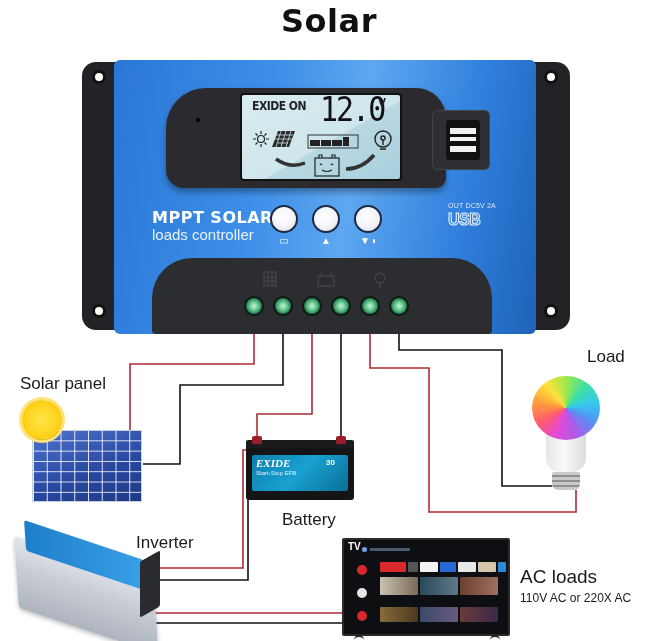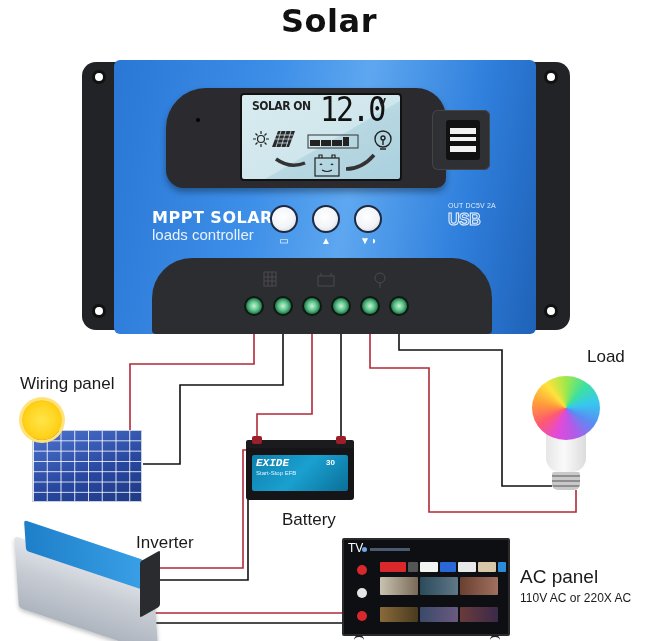--- a/index.html
+++ b/index.html
@@ -55,41 +55,41 @@
         linear-gradient(0deg, rgba(255,255,255,0.85) 1px, transparent 1px),
         linear-gradient(160deg, #4d74cf 0%, #27469e 60%, #1f3a86 100%);
       background-size: 13.75px 100%, 100% 10.3px, 100% 100%;
       border: 1px solid #c8d0dc; }
 
     
     .bat-top { left: 246px; top: 440px; width: 108px; height: 10px; background: #1b1b1d; border-radius: 2px 2px 0 0; }
     .bat-term { width: 10px; height: 8px; background: #9a1f2a; border-radius: 2px; }
     .bat { left: 246px; top: 448px; width: 108px; height: 52px; background: #151517; border-radius: 3px; }
     .bat-label { left: 252px; top: 455px; width: 96px; height: 36px; background: linear-gradient(135deg, #0d7fae 0%, #1aa0d0 50%, #0a6f98 100%); border-radius: 2px; }
-    .bat-brand { left: 256px; top: 457px; font-family: Liberation Mono, monospace; font-style: italic; font-weight: bold; font-size: 11px; color: #fff; }
+    .bat-brand { left: 256px; top: 457px; font-family: Liberation Serif, serif; font-style: italic; font-weight: bold; font-size: 11px; color: #fff; }
     .bat-sub { left: 256px; top: 470px; font-size: 6px; color: #e4f4ff; }
     .bat-cap { left: 326px; top: 458px; font-size: 8px; color: #fff; font-weight: bold; }
 
     
     .bulb-glass { left: 532px; top: 376px; width: 68px; height: 64px; border-radius: 50%;
       background: conic-gradient(from 200deg, #e34ad8, #ff5a6e, #ff9c3a, #ffe23c, #9ee84a, #3ee0a0, #36c8f0, #5a8cf2, #b25ae8, #e34ad8);
       filter: blur(0.6px); }
     .bulb-body { left: 546px; top: 424px; width: 40px; height: 48px; background: linear-gradient(90deg, #e6e6e6, #fafafa 45%, #dcdcdc); border-radius: 0 0 14px 14px; }
     .bulb-base { left: 552px; top: 472px; width: 28px; height: 18px; background: repeating-linear-gradient(180deg, #c9c9c9 0 3px, #8f8f8f 3px 5px); border-radius: 2px 2px 6px 6px; }
 
     
     .inv { left: 14px; top: 536px; width: 140px; height: 70px; transform: skewY(22deg) rotate(-4deg); transform-origin: left top;
       background: linear-gradient(180deg, #e2e5ea 0%, #c7ccd4 45%, #aeb4be 100%); border-radius: 4px; box-shadow: 0 2px 4px rgba(0,0,0,0.25); }
     .inv-stripe { left: 24px; top: 520px; width: 120px; height: 30px; transform: skewY(22deg) rotate(-4deg); transform-origin: left top;
       background: linear-gradient(90deg, #1d7fc9, #3aa0e6); border-radius: 3px; }
     .inv-end { left: 140px; top: 556px; width: 20px; height: 56px; background: #2a2b2e; transform: skewY(-30deg); border-radius: 2px; }
 
     
     .tv { left: 342px; top: 538px; width: 168px; height: 98px; background: #0e0f12; border: 2px solid #2a2a2a; border-radius: 2px; }
-    .tv-label { left: 348px; top: 541px; font-size: 12px; color: #fff; font-weight: normal; }
+    .tv-label { left: 348px; top: 541px; font-size: 10px; color: #fff; font-weight: bold; }
     .tv-app { height: 10px; border-radius: 1px; }
     .tv-tile { height: 18px; border-radius: 1px; }
     .tv-dot { width: 10px; height: 10px; border-radius: 50%; }
     .tv-foot { width: 10px; height: 5px; border-top: 2px solid #222; border-radius: 6px 6px 0 0; }
 
     .ac-title { left: 520px; top: 566px; font-size: 19px; color: #1a1a1a; }
     .ac-sub { left: 520px; top: 591px; font-size: 12px; color: #1a1a1a; }
   </style>
 </head>
 <body>
@@ -121,21 +121,21 @@
 <div class="abs ctrl-mount"></div>
 <div class="abs mount-hole" style="left:92px;top:70px;"></div>
 <div class="abs mount-hole" style="left:544px;top:70px;"></div>
 <div class="abs mount-hole" style="left:92px;top:304px;"></div>
 <div class="abs mount-hole" style="left:544px;top:304px;"></div>
 <div class="abs ctrl-body"></div>
 
 <div class="abs lcd-housing"></div>
 <div class="abs ir-dot"></div>
 <div class="abs lcd"></div>
-<div class="abs lcd-load">SOLAR ON</div>
+<div class="abs lcd-load">EXIDE ON</div>
 <div class="abs lcd-volt">12.0</div>
 <div class="abs lcd-unit">V</div>
 
 <svg class="abs" style="left:250px;top:125px;" width="150" height="55" viewBox="0 0 150 55">
   <g stroke="#222" stroke-width="1.2" fill="none">
     <circle cx="11" cy="14" r="3.5"></circle>
     <path d="M11 6v3M11 19v3M3 14h3M16 14h3M5.5 8.5l2 2M14.5 17.5l2 2M5.5 19.5l2-2M14.5 10.5l2-2"></path>
   </g>
   <g>
     <polygon points="22,22 28,6 45,6 39,22" fill="#2a2a2a"></polygon>
@@ -195,21 +195,21 @@
       <path d="M128 13v5"></path>
   </g>
 </svg>
 <div class="abs term" style="left:244px;top:296px;"></div>
 <div class="abs term" style="left:273px;top:296px;"></div>
 <div class="abs term" style="left:302px;top:296px;"></div>
 <div class="abs term" style="left:331px;top:296px;"></div>
 <div class="abs term" style="left:360px;top:296px;"></div>
 <div class="abs term" style="left:389px;top:296px;"></div>
 
-<div class="abs lbl" style="left:20px;top:374px;">Wiring panel</div>
+<div class="abs lbl" style="left:20px;top:374px;">Solar panel</div>
 <div class="abs panel"></div>
 <div class="abs sun"></div>
 
 <div class="abs bat-top"></div>
 <div class="abs bat-term" style="left:252px;top:436px;"></div>
 <div class="abs bat-term" style="left:336px;top:436px;"></div>
 <div class="abs bat"></div>
 <div class="abs bat-label"></div>
 <div class="abs bat-brand">EXIDE</div>
 <div class="abs bat-sub">Start-Stop EFB</div>
@@ -242,14 +242,14 @@
 <div class="abs tv-app" style="left:498px;top:562px;width:8px;background:#2a8cd8;"></div>
 <div class="abs tv-tile" style="left:380px;top:577px;width:38px;background:linear-gradient(90deg,#c9c2b0,#7a6a58);"></div>
 <div class="abs tv-tile" style="left:420px;top:577px;width:38px;background:linear-gradient(90deg,#2a4a5a,#607888);"></div>
 <div class="abs tv-tile" style="left:460px;top:577px;width:38px;background:linear-gradient(90deg,#6a4030,#a07060);"></div>
 <div class="abs tv-tile" style="left:380px;top:607px;width:38px;height:15px;background:linear-gradient(90deg,#8a6a3a,#4a3a20);"></div>
 <div class="abs tv-tile" style="left:420px;top:607px;width:38px;height:15px;background:linear-gradient(90deg,#3a4a6a,#6a5a80);"></div>
 <div class="abs tv-tile" style="left:460px;top:607px;width:38px;height:15px;background:linear-gradient(90deg,#6a3a3a,#3a2a4a);"></div>
 <div class="abs tv-foot" style="left:354px;top:635px;"></div>
 <div class="abs tv-foot" style="left:490px;top:635px;"></div>
 
-<div class="abs ac-title">AC panel</div>
+<div class="abs ac-title">AC loads</div>
 <div class="abs ac-sub">110V AC or 220X AC</div>
 
 </body></html>

